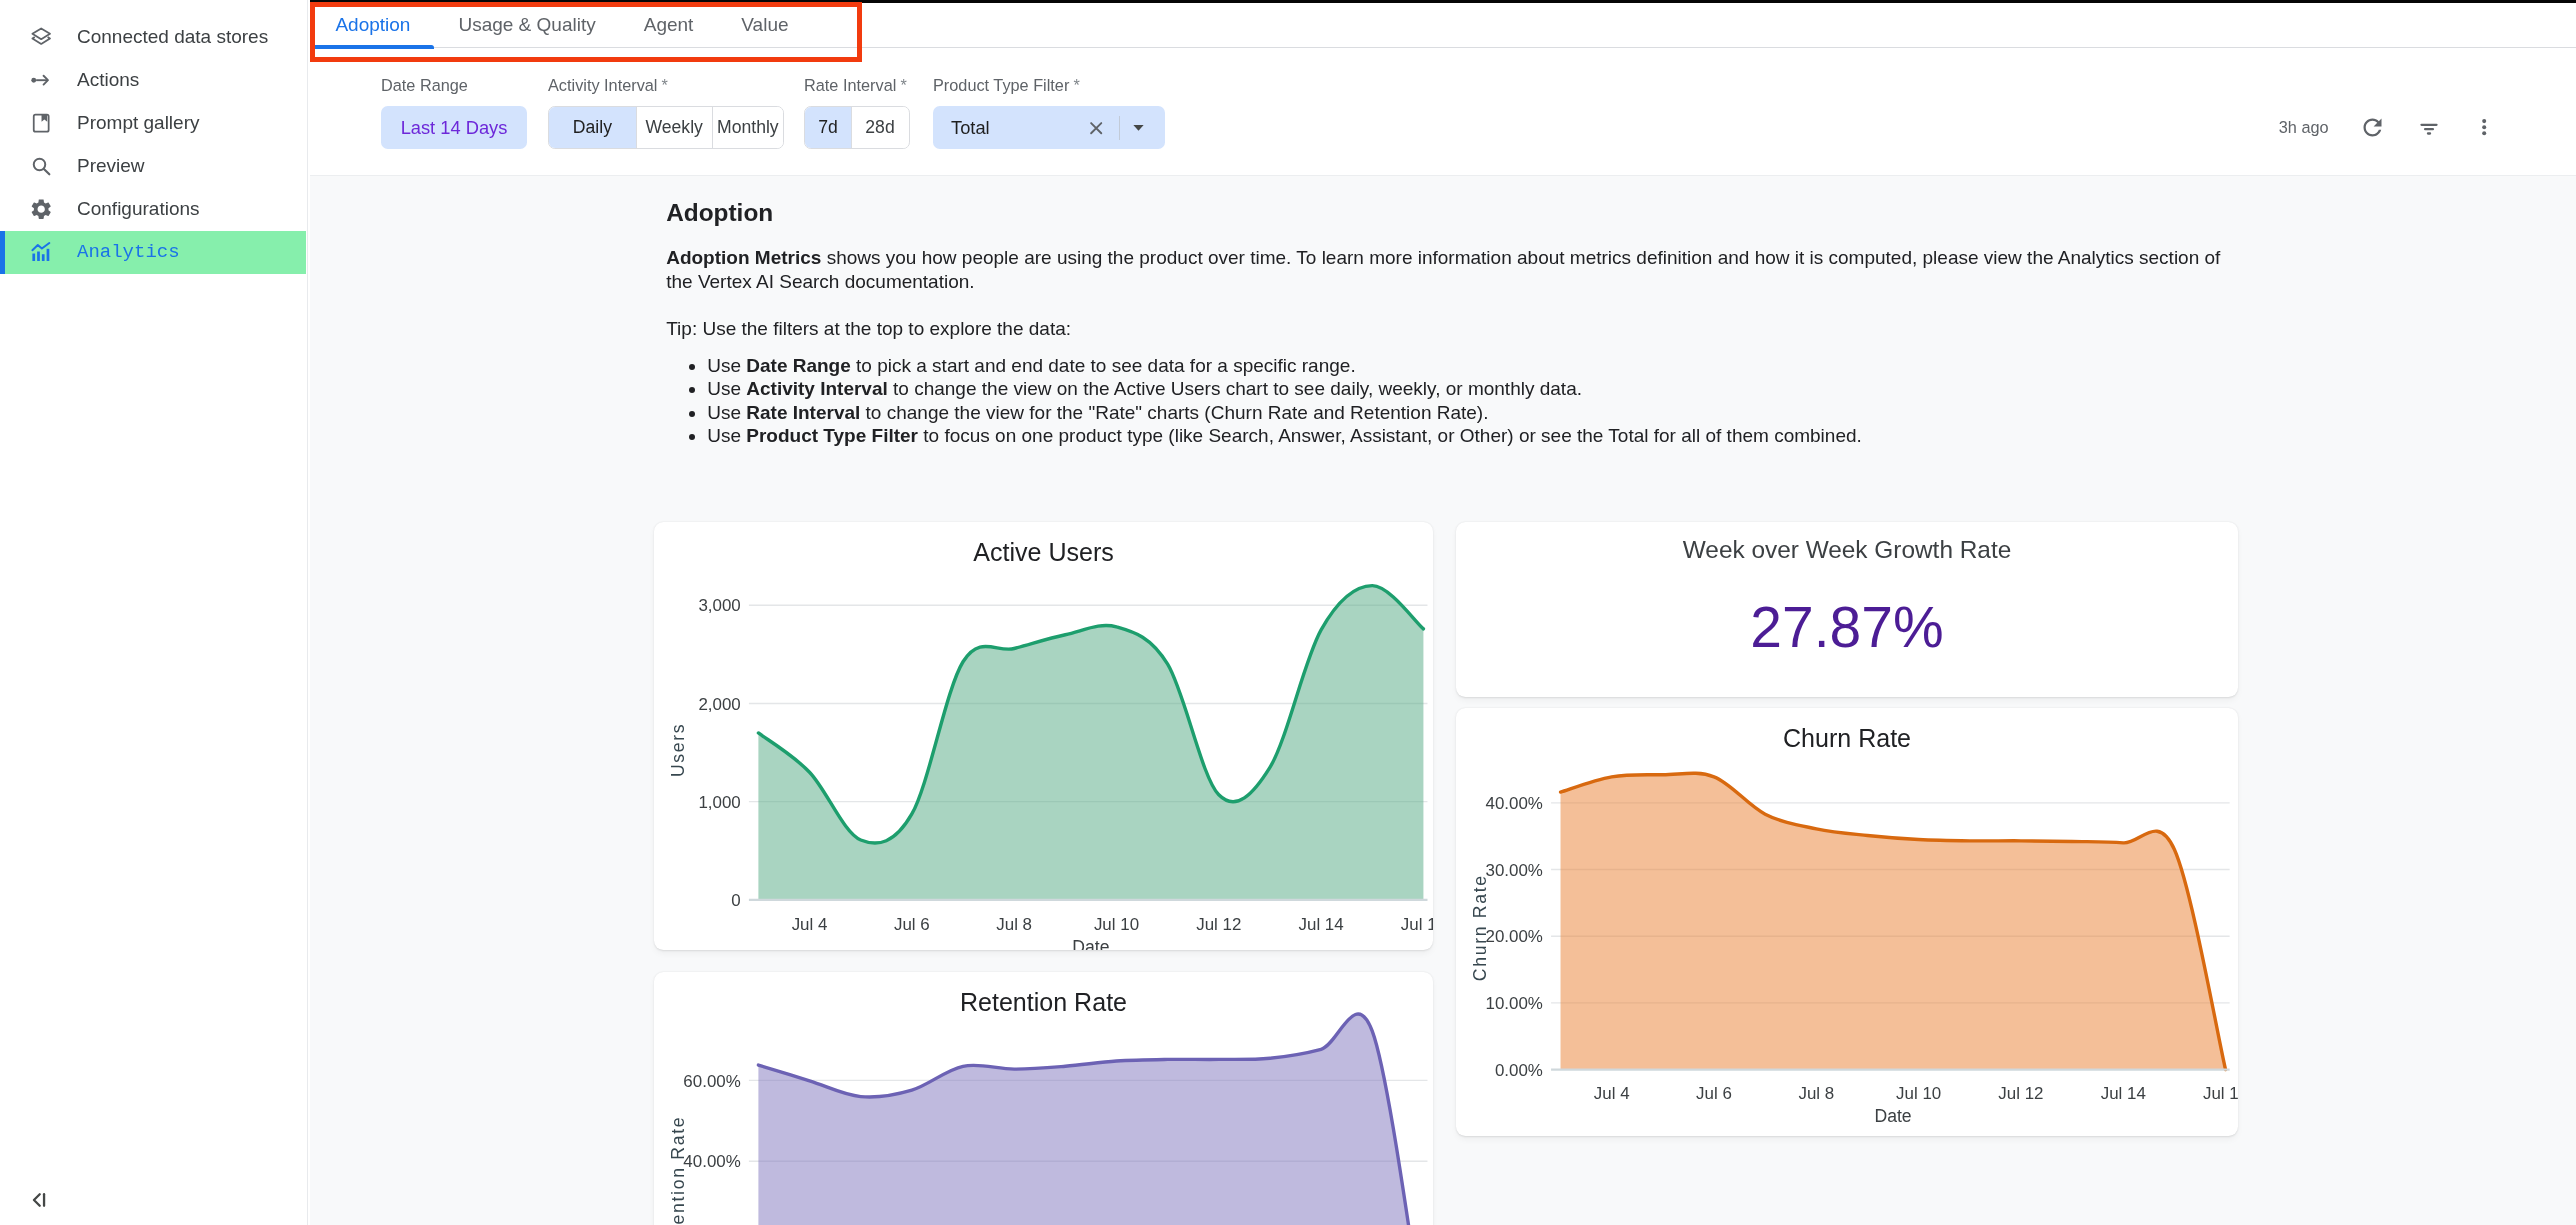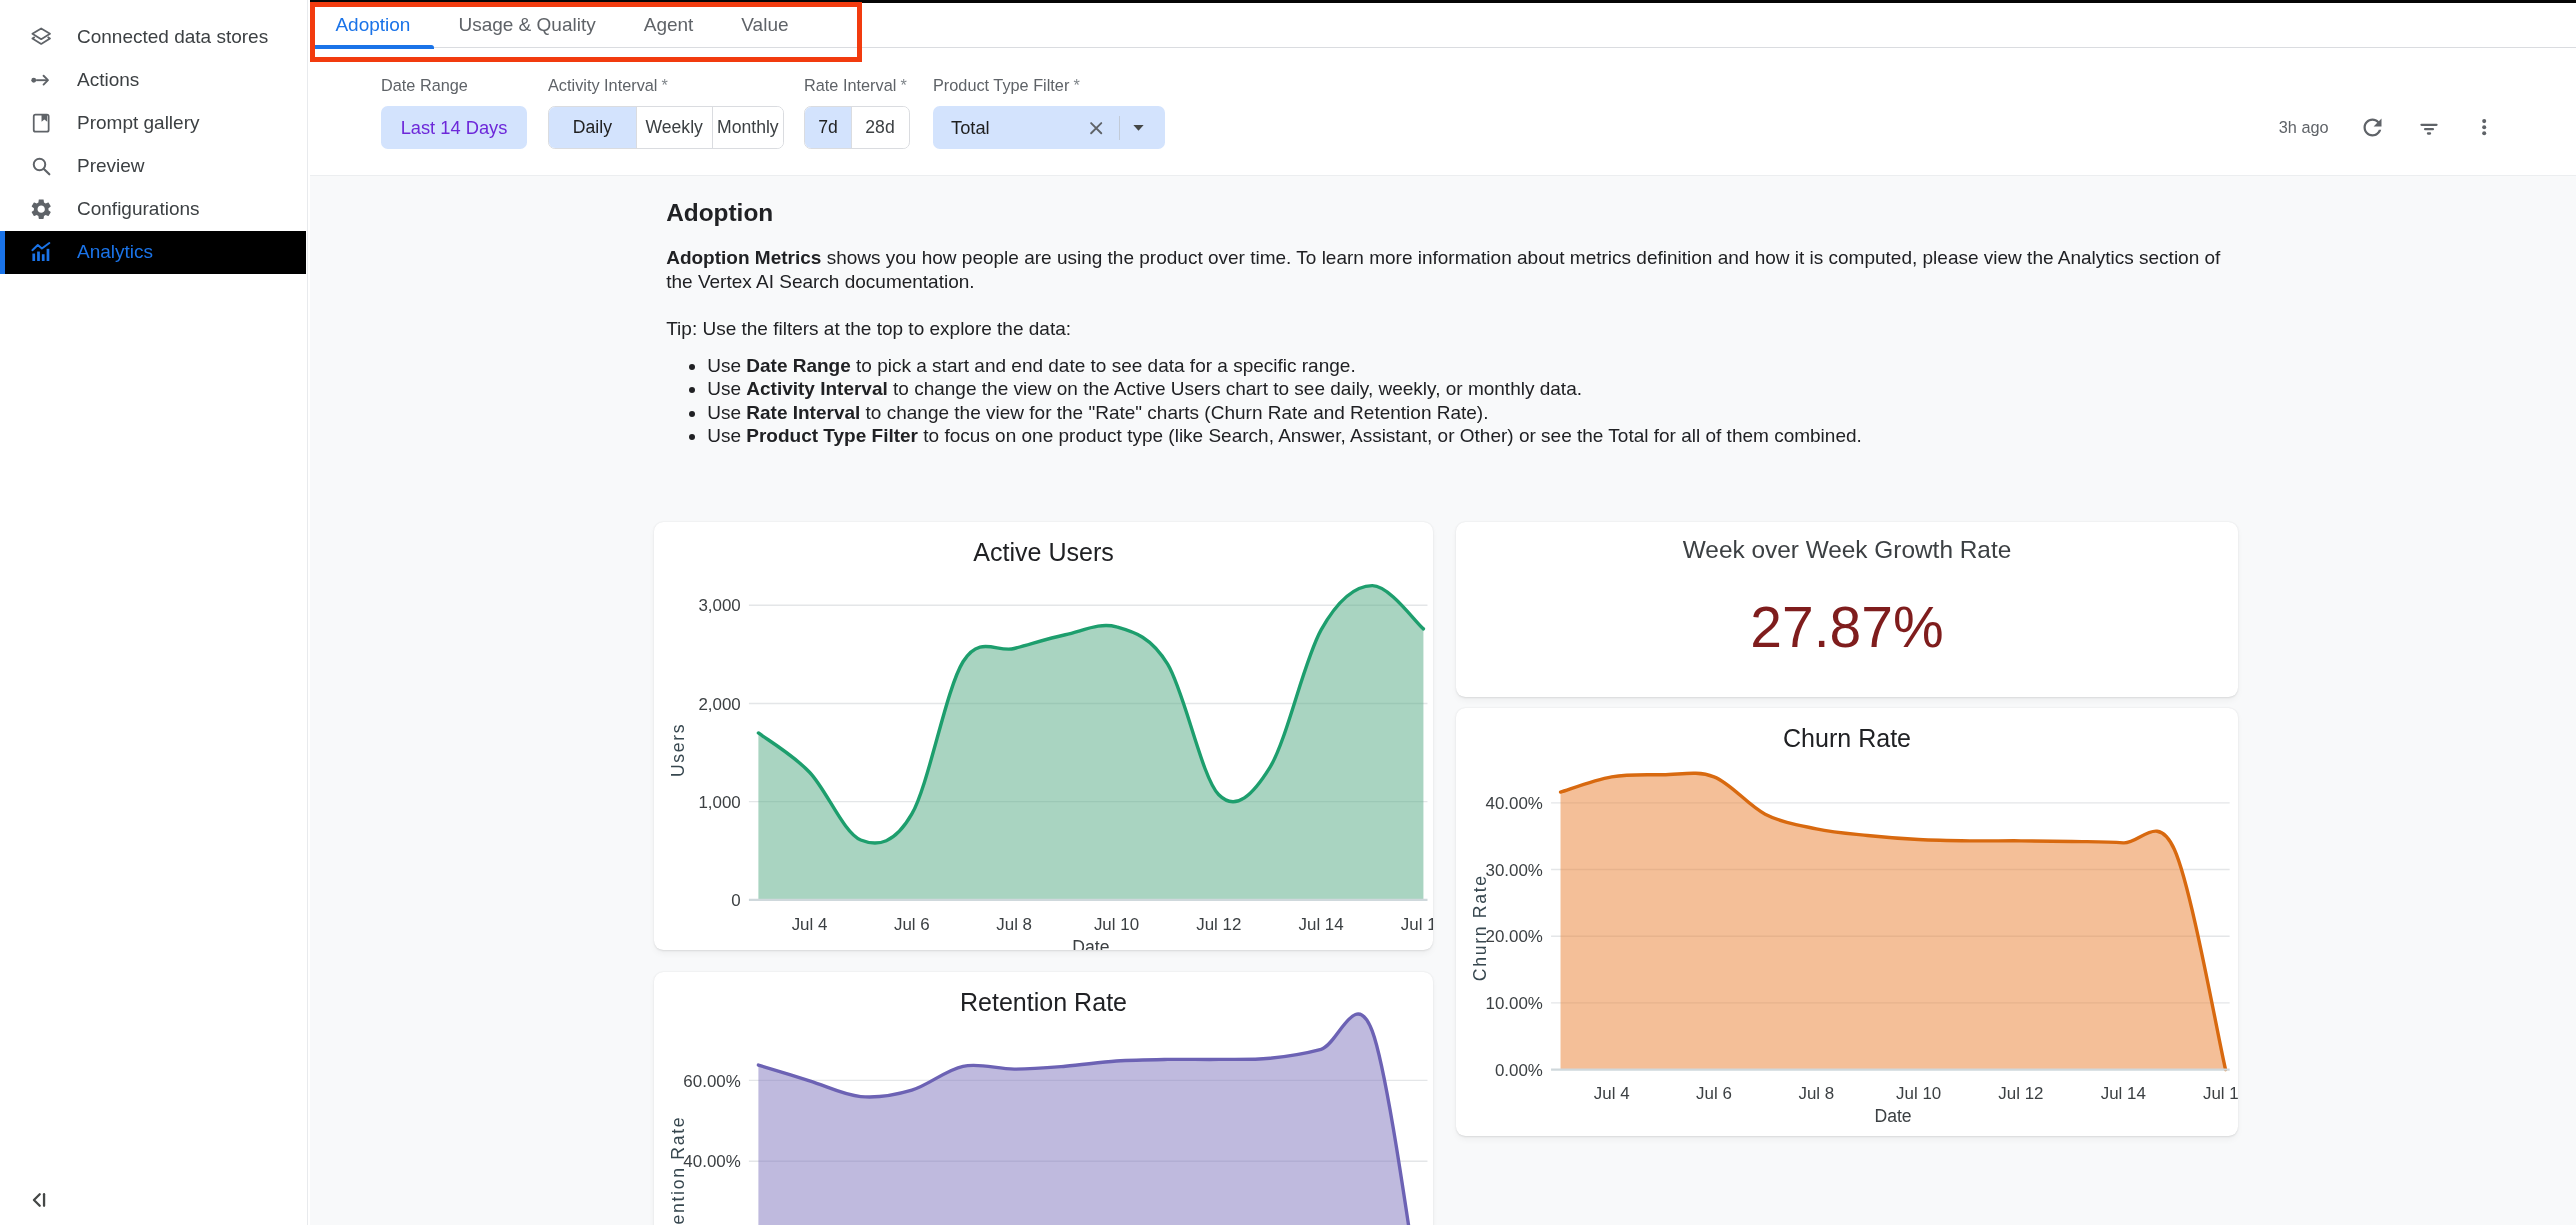--- a/index.html
+++ b/index.html
@@ -8,21 +8,21 @@
 
   
   #sidebar { position:absolute; left:0; top:0; width:308px; height:1226px;
     background:#fff; border-right:1.4px solid #e8eaed; z-index:10; }
   #sidebar-nav { position:absolute; top:15.6px; left:0; right:1.4px; }
   .sb-item { position:relative; display:flex; align-items:center; height:43px;
     cursor:pointer; color:#3c4043; }
   .sb-item .sb-icon { position:absolute; left:28.5px; width:24.4px; height:24.4px; color:#5f6368; }
   .sb-item .sb-icon svg { width:24.4px; height:24.4px; display:block; }
   .sb-item .sb-label { position:absolute; left:77px; font-size:19px; white-space:nowrap; }
-  .sb-item.selected { background:#000000; color:#1a73e8; }
+  .sb-item.selected { background:#86efac; color:#1a73e8;font-family:Liberation Mono, monospace; }
   .sb-item.selected .sb-icon { color:#1a73e8; }
   .sb-item.selected .sb-label { color:#1a73e8; font-weight:500; }
   .sb-item.selected .sb-bar { position:absolute; left:0; top:0; width:4.7px; height:100%; background:#1a73e8; }
   #collapse-btn { position:absolute; left:26.4px; top:1187px; width:26px; height:26px; color:#444746; cursor:pointer; }
   #collapse-btn svg { width:26px; height:26px; }
 
   
   #main { position:absolute; left:310px; top:0; width:2266px; height:1226px; background:#fff; }
   #topstrip { position:absolute; left:0; top:0; width:100%; height:3.4px; background:#060606; z-index:40; }
   #tabbar { position:absolute; left:0; top:3.4px; width:100%; height:45px; background:#fff;
@@ -74,21 +74,21 @@
     box-shadow:0 0.7px 2px rgba(0,0,0,.10), 0 3.4px 6.8px rgba(0,0,0,.04); }
   #card-active    { left:0;      top:346px;  width:779px; height:428px; }
   #card-wow       { left:802px; top:346px;  width:782px; height:175px; }
   #card-churn     { left:802px; top:532px;  width:782px; height:428px; }
   #card-retention { left:0;      top:796px; width:779px; height:428px; }
   .card svg.chart { display:block; }
   .chart text { font-family:"Liberation Sans", sans-serif; }
   .stat-title { position:absolute; top:13.6px; width:100%; text-align:center;
     font-size:24.4px; color:#3c4043; }
   .stat-value { position:absolute; top:72px; width:100%; text-align:center;
-    font-size:57px; color:#7f1d1d; }
+    font-size:57px; color:#4c1d95; }
 </style>
 </head>
 <body>
 
 <nav id="sidebar">
   <div id="sidebar-nav">
       <div class="sb-item">
         <span class="sb-icon">
           <svg viewBox="0 0 36 36">
             <path d="M18 5 L31 13 L18 21 L5 13 Z" fill="none" stroke="currentColor" stroke-width="2.6" stroke-linejoin="round"></path>

